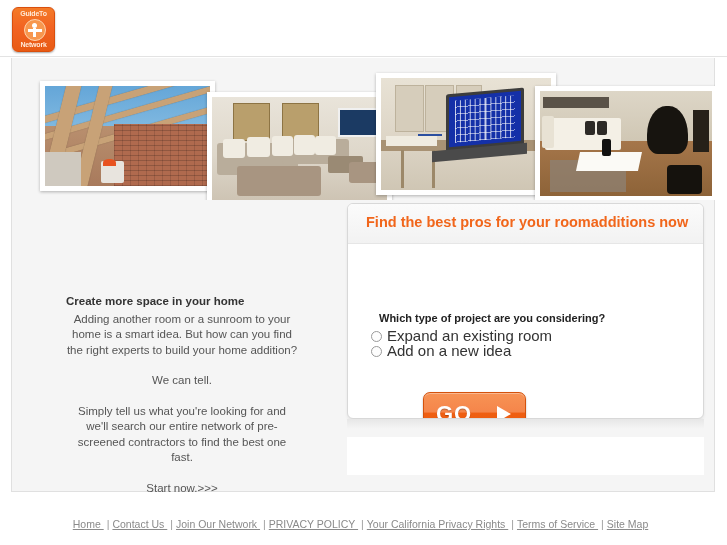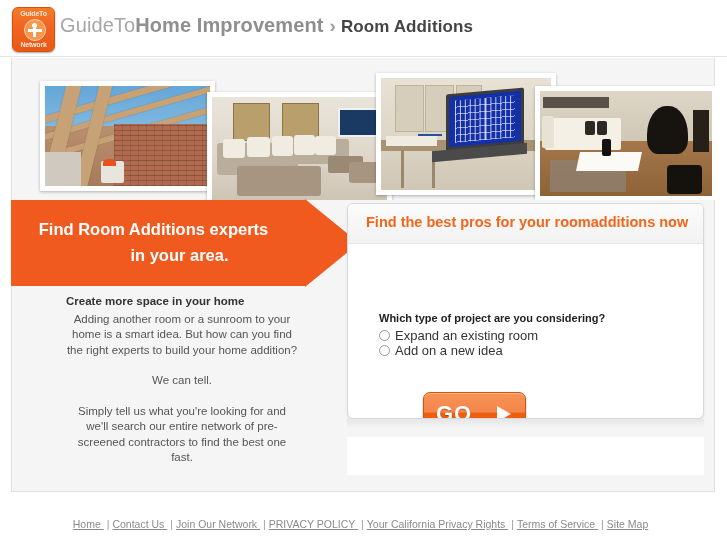--- a/index.html
+++ b/index.html
@@ -186,21 +186,21 @@
     position:absolute;left:18px;top:10px;
     font-size:14.5px;font-weight:bold;color:#f1661b;white-space:nowrap;
   }
   .panel-body{position:absolute;left:0;top:40px;width:100%;height:176px;}
 
   .q-label{
     position:absolute;left:31px;top:68px;
     font-size:11px;font-weight:bold;color:#222222;
   }
   .opt{
-    position:absolute;left:31px;font-size:13px;color:#333333;
+    position:absolute;left:23px;font-size:15px;color:#333333;
     line-height:14px;
   }
   .opt .radio{
     display:inline-block;width:9px;height:9px;border-radius:50%;
     border:1px solid #9a9a9a;background:#fdfdfd;vertical-align:-1px;margin-right:5px;
   }
   #opt1{top:85px;}
   #opt2{top:100px;}
 
   .gobtn{
@@ -250,23 +250,20 @@
     <div class="logo">
       <div class="l-top">GuideTo</div>
       <div class="l-circle">
         <div class="l-head"></div>
         <div class="l-arms"></div>
         <div class="l-body"></div>
       </div>
       <div class="l-bot">Network</div>
     </div>
 
-    <div class="brand">
-      <span class="b1">GuideTo</span><span class="b2">Home Improvement</span><span class="sep">›</span><span class="b3">Room Additions</span>
-    </div>
     <div class="hdr-rule"></div>
   </div>
 
   <div class="container"></div>
 
   <div class="photos">
 
     <div class="photo" id="photo1">
       <div class="inner">
         <div class="p1bg"></div>
@@ -332,34 +329,27 @@
         <div class="p4pill" style="left:33%;top:29%;width:6%;height:13%;"></div>
         <div class="p4ctable"></div>
         <div class="p4vase"></div>
         <div class="p4chair"></div>
         <div class="p4lamp"></div>
         <div class="p4plant"></div>
       </div>
     </div>
   </div>
 
-  <div class="banner">
-    <div class="banner-body"></div>
-    <div class="banner-point"></div>
-    <div class="banner-text">
-      <span>Find Room Additions experts</span>
-      <span class="l2">in your area.</span>
-    </div>
-  </div>
 
   <div class="leftcopy">
     <h3>Create more space in your home</h3>
     <p>Adding another room or a sunroom to your home is a smart idea. But how can you find the right experts to build your home addition?</p>
     <p>We can tell.</p>
     <p>Simply tell us what you're looking for and we'll search our entire network of pre-screened contractors to find the best one fast.</p>
+    <p class="last">Start now.&gt;&gt;&gt;</p>
   </div>
 
   <div class="panel">
     <div class="panel-head">
       <div class="ttl">Find the best pros for your roomadditions now</div>
     </div>
     <div class="panel-body">
       <div class="q-label">Which type of project are you considering?</div>
 
       <label class="opt" id="opt1">

